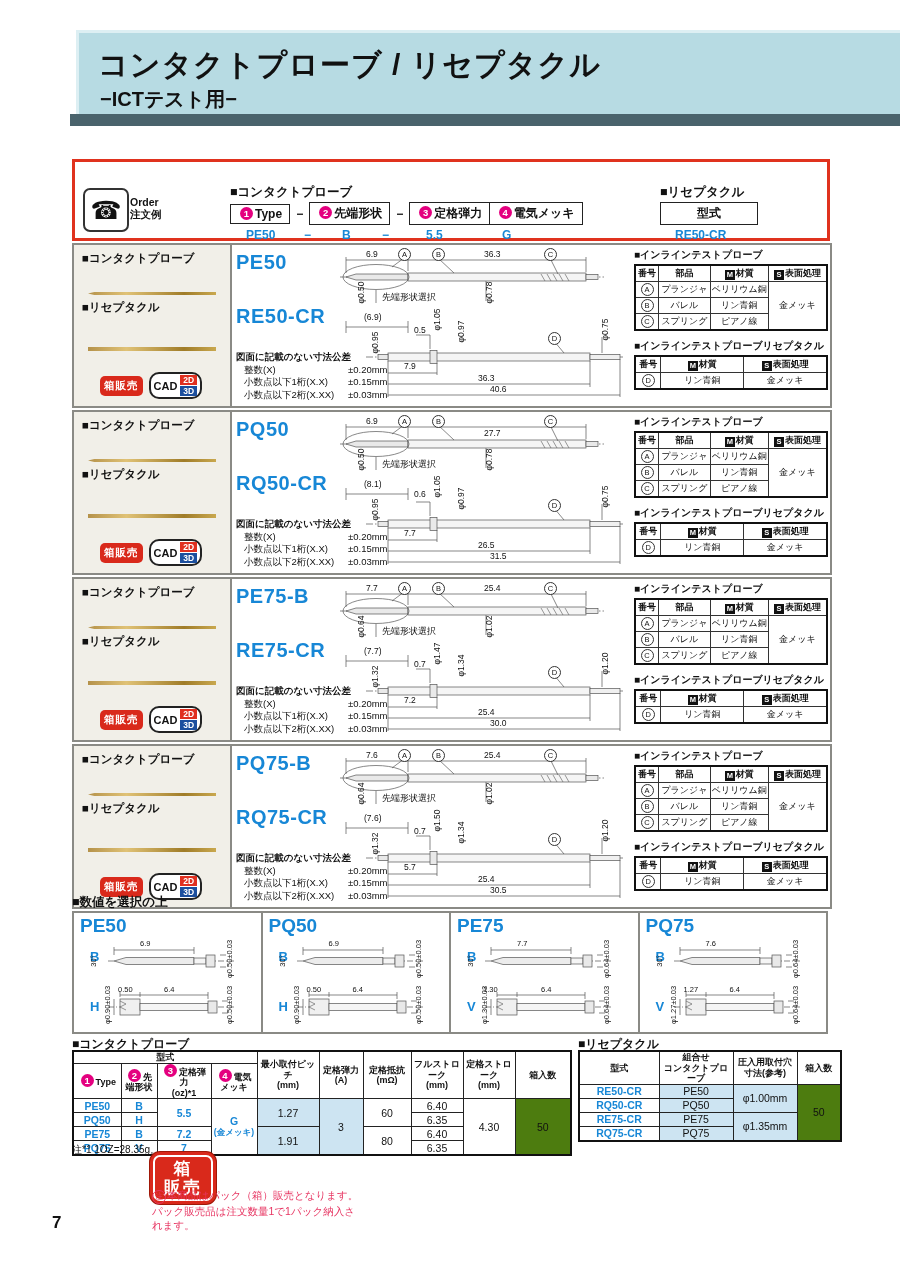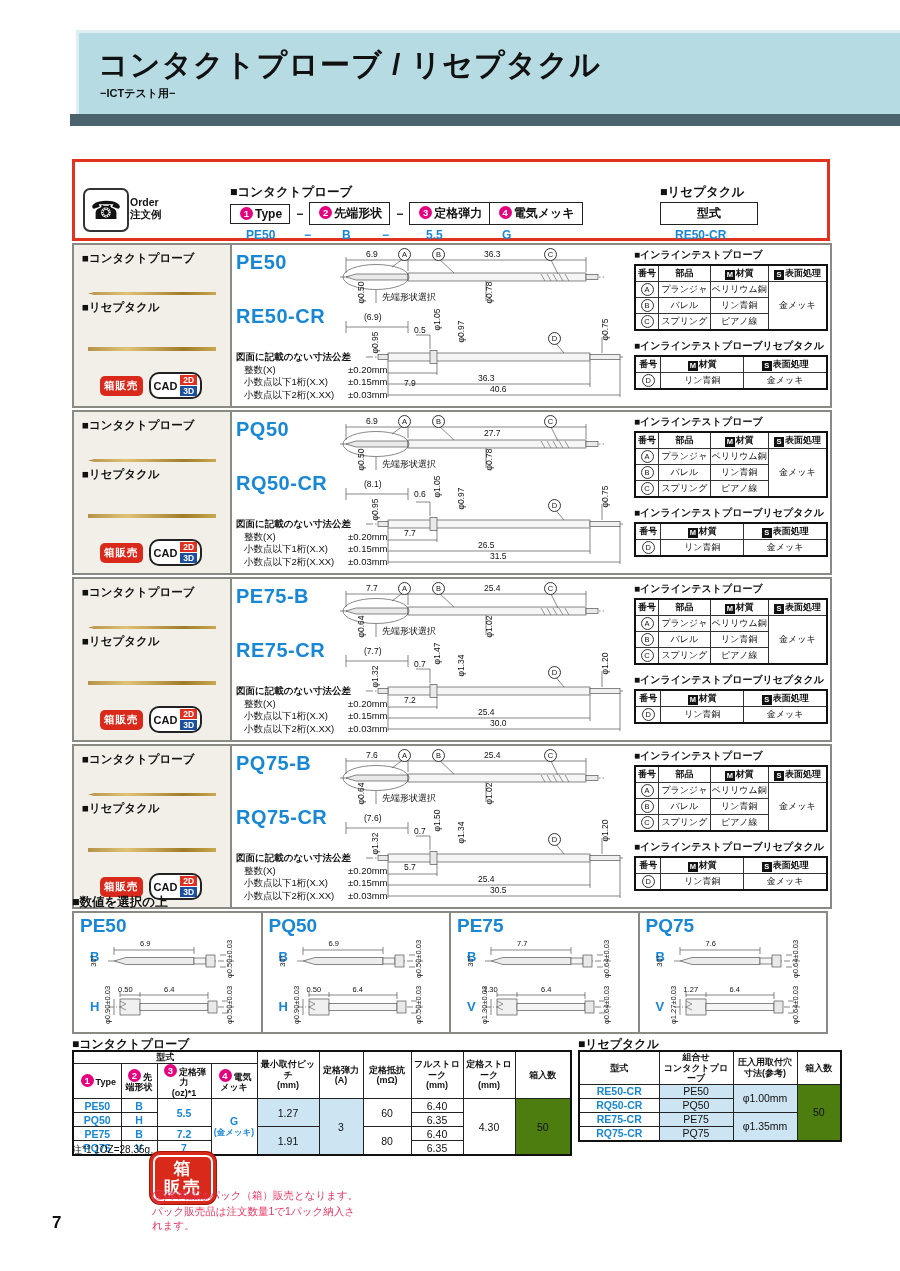--- a/index.html
+++ b/index.html
@@ -2,21 +2,21 @@
 <html><head>
 <meta charset="utf-8">
 <style>
   html,body{margin:0;padding:0;}
   body{width:900px;height:1271px;position:relative;overflow:hidden;background:#fff;
        font-family:"Liberation Sans","DejaVu Sans",sans-serif;color:#111;}
   
   .header-band{position:absolute;left:76px;top:30px;width:824px;height:84px;background:#b7dbe3;
                border-top:3px solid #ddeff3;border-left:3px solid #ddeff3;border-bottom:3px solid #8fb2ba;}
   .header-title{position:absolute;left:98px;top:45px;font-size:30px;font-weight:bold;letter-spacing:1px;}
-  .header-sub{position:absolute;left:100px;top:86px;font-size:11px;font-weight:bold;}
+  .header-sub{position:absolute;left:100px;top:86px;font-size:20px;font-weight:bold;}
   .header-bar{position:absolute;left:70px;top:114px;width:830px;height:12px;background:#4a636c;}
   
   .orderbox{position:absolute;left:72px;top:159px;width:752px;height:76px;border:3px solid #e0321e;background:#fff;}
   .ob-instr{position:absolute;left:8px;top:4px;font-size:12.5px;font-weight:bold;}
   .numcirc{display:inline-block;min-width:13px;height:13px;border-radius:50%;background:#e4007f;color:#fff;
            font-size:9.5px;line-height:13px;text-align:center;font-weight:bold;margin:0 2px;vertical-align:1px;}
   .ob-phone{position:absolute;left:8px;top:26px;width:42px;height:40px;border:2px solid #333;border-radius:7px;
             font-size:25px;text-align:center;line-height:40px;}
   .ob-orderlbl{position:absolute;left:55px;top:34px;font-size:10.5px;font-weight:bold;line-height:12px;}
   .ob-orderlbl span{display:block;}
@@ -221,21 +221,21 @@
       <span class="dim dimv" style="left:8px;top:41px">φ0.50</span>
       <span class="dim" style="left:46px;top:46px;font-size:9px">先端形状選択</span>
       <span class="dim dimv" style="left:136px;top:41px">φ0.78</span>
       <span class="dim" style="left:28px;top:66px">(6.9)</span>
       <span class="dim" style="left:78px;top:79px">0.5</span>
       <span class="dim dimv" style="left:84px;top:68px">φ1.05</span>
       <span class="dim dimv" style="left:108px;top:80px">φ0.97</span>
       <span class="dim dimv" style="left:22px;top:91px">φ0.95</span>
       <span class="co" style="left:212px;top:85px">D</span>
       <span class="dim dimv" style="left:252px;top:78px">φ0.75</span>
-      <span class="dim" style="left:68px;top:132px">7.9</span>
+      <span class="dim" style="left:68px;top:115px">7.9</span>
       <span class="dim" style="left:142px;top:127px">36.3</span>
       <span class="dim" style="left:154px;top:138px">40.6</span>
     </div>
   </div>
 
   <div class="sec-right">
     <div class="tbl-title">■インラインテストプローブ</div>
     <table class="mini">
       <colgroup>
             <col style="width:24px">

